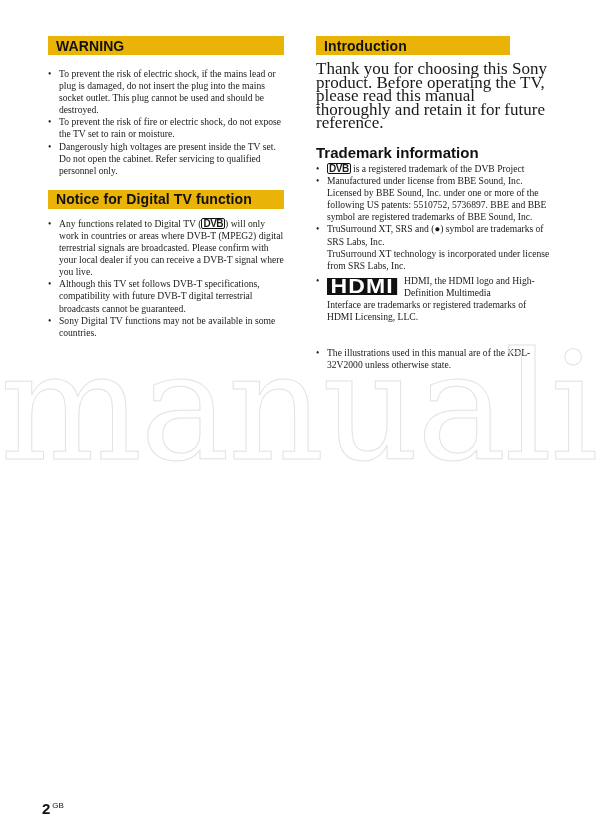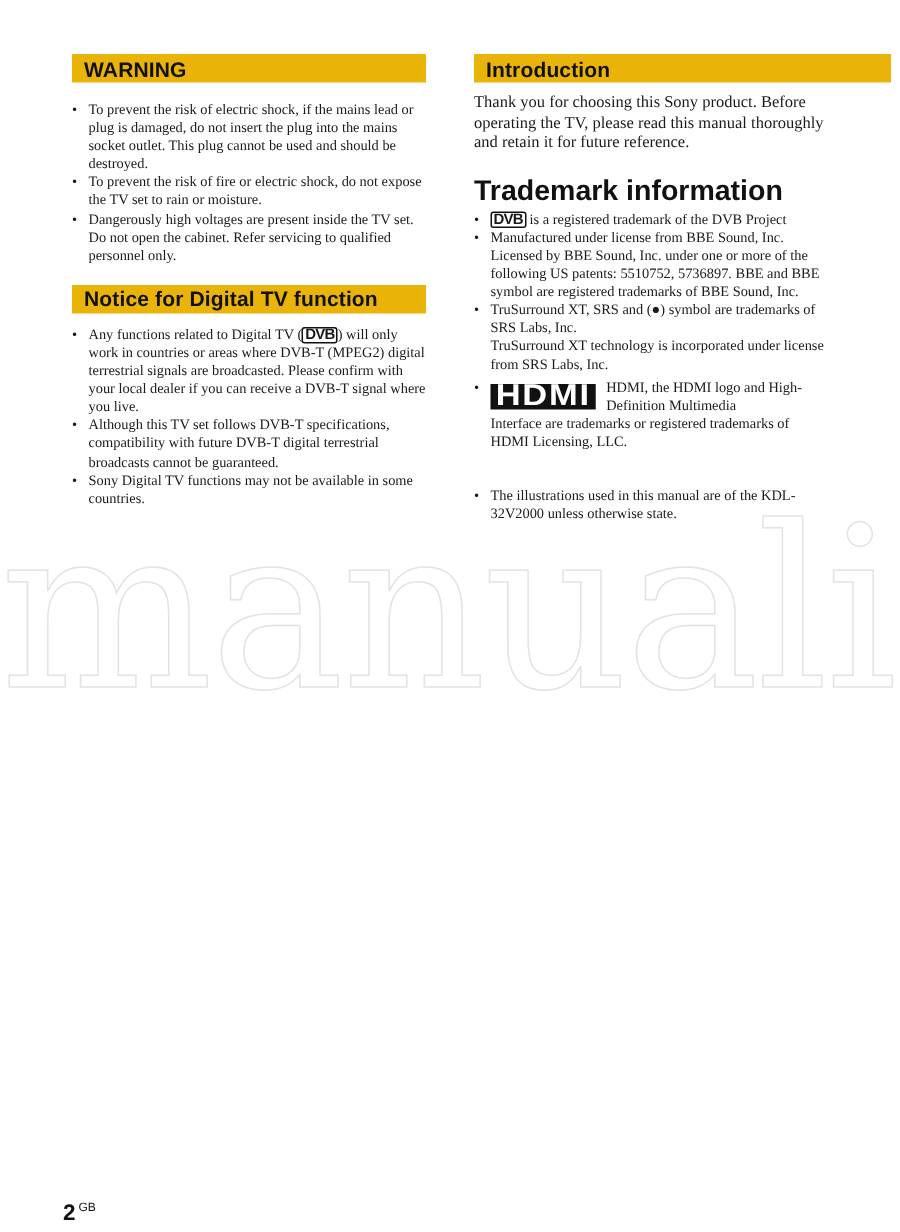--- a/index.html
+++ b/index.html
@@ -6,26 +6,26 @@
   body { width:600px; height:821px; position:relative; overflow:hidden;
          font-family:"Liberation Serif", serif; color:#1a1a1a; }
   .col { position:absolute; top:36px; width:236px; }
   .col-left { left:48px; }
   .col-right { left:316px; width:234px; }
   .hbar { background:#eab308; height:19px; display:flex; align-items:center;
           padding-left:8px; box-sizing:border-box;
           font-family:"Liberation Sans", sans-serif; font-weight:bold; font-size:14px;
           color:#111; letter-spacing:0.1px; transform-origin:left; }
   .col-left .hbar { width:236px; }
-  .col-right .hbar { width:278px; }
+  .col-right .hbar { width:194px; }
   ul.b { list-style:none; margin:13px 0 0 0; padding:0; font-size:9.6px; line-height:12.1px; }
   ul.b li { position:relative; padding-left:11px; }
   ul.b li::before { content:"•"; position:absolute; left:0; top:0; }
-  .para { font-size:11px; line-height:13.6px; margin-top:7px; }
-  .subhead { font-family:"Liberation Sans", sans-serif; font-weight:bold; font-size:19px;
+  .para { font-size:17px; line-height:13.6px; margin-top:7px; }
+  .subhead { font-family:"Liberation Sans", sans-serif; font-weight:bold; font-size:15px;
              margin-top:14px; margin-bottom:2px; color:#111; }
   .dvb { display:inline-block; font-family:"Liberation Sans", sans-serif; font-weight:bold;
          font-size:10px; letter-spacing:-0.5px; border:1.3px solid #111; border-radius:2px;
          padding:0 1px; line-height:9px; vertical-align:0px; }
   .hdmi-row { display:flex; align-items:flex-start; }
   .hdmi-logo { font-family:"Liberation Sans", sans-serif; font-weight:900; font-size:20px;
                letter-spacing:1px; line-height:17px; background:#111; color:#fff;
                padding:0 3px; margin:3px 6px 0 0; transform:scaleX(1.15);
                transform-origin:left; }
   .watermark { position:absolute; left:0; top:337px; width:524px; height:140px;

